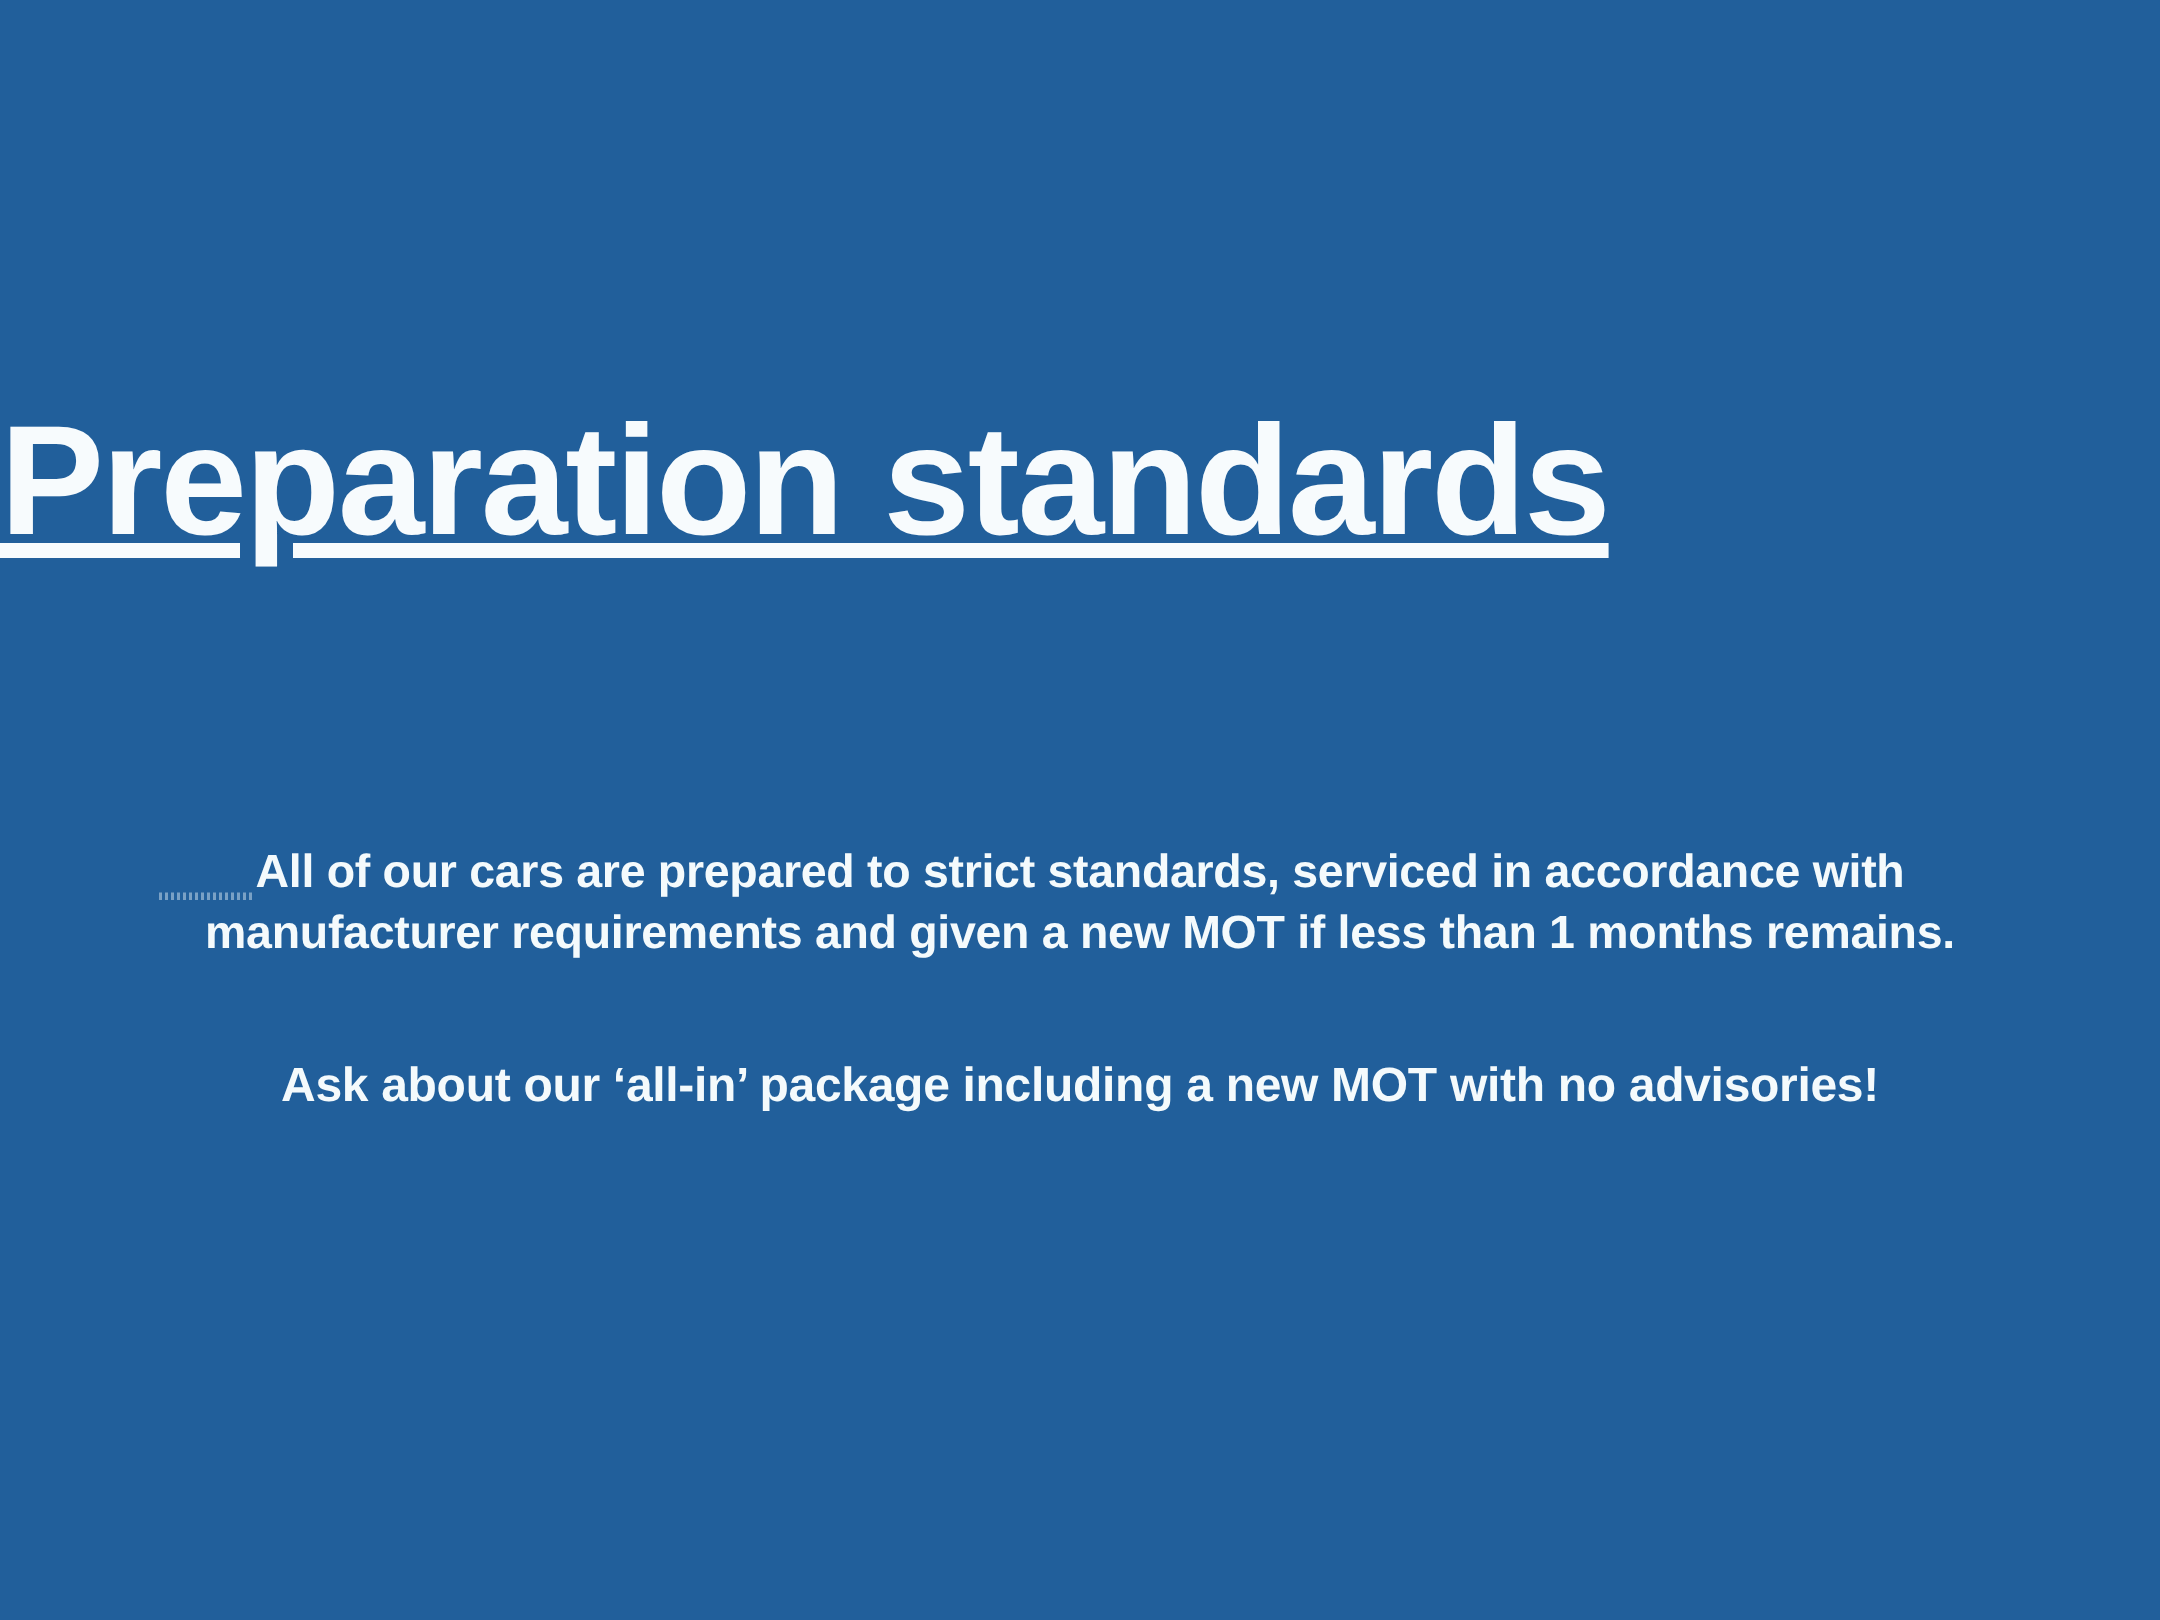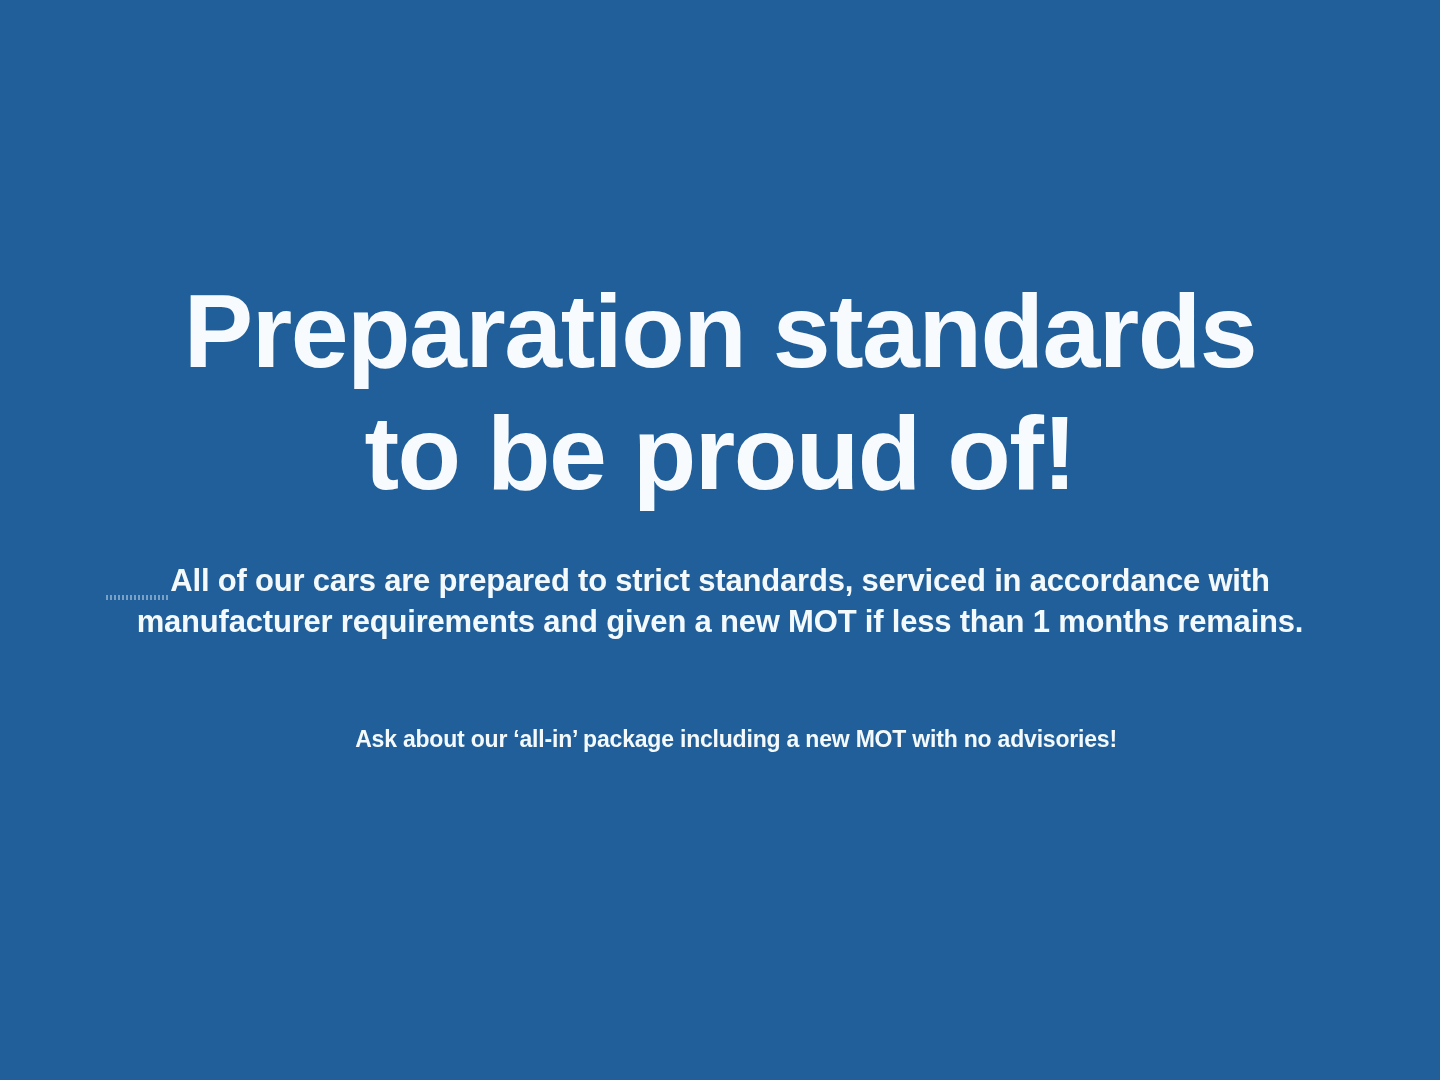--- a/index.html
+++ b/index.html
@@ -19,29 +19,29 @@
     width: 1440px;
     height: 1080px;
     background: #215f9b;
     box-sizing: border-box;
   }
 
   
   #headline {
     position: absolute;
     left: 0;
-    top: 270px;
+    top: 260px;
     width: 1440px;
-    text-align: center;
     color: #f7fbfd;
     font-family: "Liberation Sans", sans-serif;
     font-weight: bold;
     font-size: 104px;
     line-height: 122px;
     letter-spacing: -1.5px;
+    text-decoration: underline;
     -webkit-font-smoothing: antialiased;
   }
   #headline .hl-line {
     display: block;
     white-space: nowrap;
   }
 
   
   #body-copy {
     position: absolute;
@@ -58,31 +58,31 @@
   }
 
   #paragraph {
     display: block;
     margin: 0;
     padding: 0;
   }
 
   #closing-line {
     display: block;
-    margin: 16px;
+    margin: 0;
     padding: 0;
     position: absolute;
     left: 80px;
     top: 703px;
     width: 1280px;
     text-align: center;
     color: #f4fafc;
     font-family: "Liberation Sans", sans-serif;
     font-weight: bold;
-    font-size: 23px;
+    font-size: 32px;
     line-height: 41px;
     letter-spacing: -0.2px;
     white-space: nowrap;
   }
 
   
   #copy-artifact {
     position: absolute;
     left: 106px;
     top: 595px;
@@ -99,21 +99,20 @@
     pointer-events: none;
   }
 </style>
 </head>
 <body>
 
 <div id="slide">
 
   <div id="headline">
     <span class="hl-line">Preparation standards</span>
-    <span class="hl-line">to be proud of!</span>
   </div>
 
   <div id="body-copy">
     <span id="paragraph">All of our cars are prepared to strict standards, serviced in accordance with manufacturer requirements and given a new MOT if less than 1 months remains.</span>
   </div>
 
   <div id="copy-artifact"></div>
 
   <div id="closing-line">Ask about our ‘all-in’ package including a new MOT with no advisories!</div>
 

